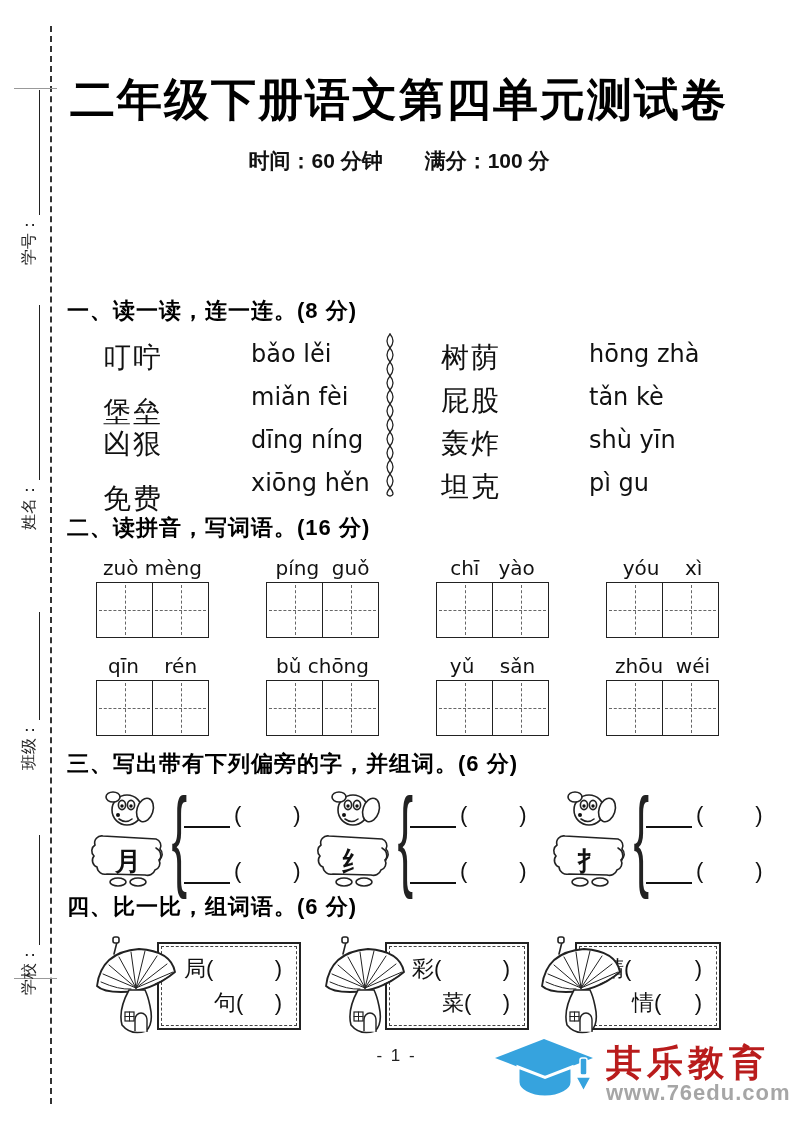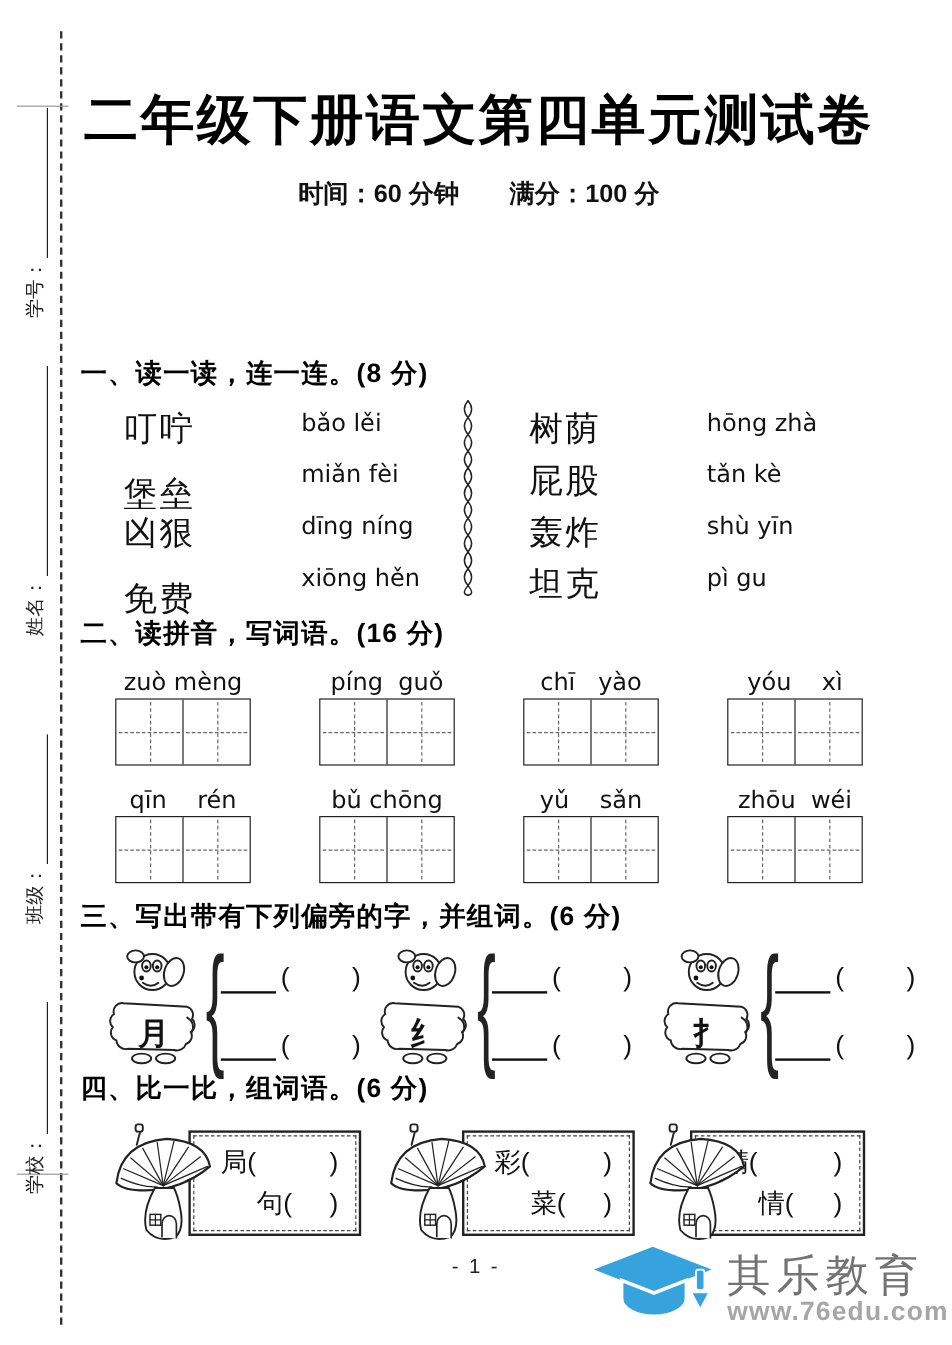--- a/index.html
+++ b/index.html
@@ -37,21 +37,21 @@
     border:1.6px solid #222;height:36px;text-align:center;
     font-size:17px;font-weight:600;padding:0;
   }
   table.score td.hd{font-weight:700;}
 
   
   .sec-head{font-size:22px;font-weight:bold;color:#000;letter-spacing:1px;white-space:pre;}
 
   
   .word{font-size:28px;letter-spacing:2px;}
-  .pinyin{font-family:"DejaVu Sans",sans-serif;font-size:20px;white-space:pre;}
+  .pinyin{font-family:"DejaVu Sans",sans-serif;font-size:24px;white-space:pre;}
 
   
   .py-label{font-family:"DejaVu Sans",sans-serif;font-size:20px;white-space:pre;width:113px;text-align:center;}
   .tzg{display:flex;border:1.7px solid #222;background:#fff;}
   .tzg .cell{width:55px;height:54px;position:relative;}
   .tzg .cell + .cell{border-left:1.6px solid #222;}
   .tzg .cell::before{content:'';position:absolute;left:50%;top:2px;bottom:2px;border-left:1px dashed #666;}
   .tzg .cell::after{content:'';position:absolute;top:50%;left:2px;right:2px;border-top:1px dashed #666;}
 
   
@@ -78,21 +78,21 @@
   .s4-row{display:flex;align-items:center;font-size:22px;line-height:22px;padding-right:14px;}
   .s4-row.r1{padding-left:22px;}
   .s4-row.r2{padding-left:52px;}
   .s4-row .spacer{flex:1;}
   .mushroom{z-index:2;}
 
   
   .page-num{left:0;top:1046px;width:793px;text-align:center;font-size:17px;color:#222;letter-spacing:2px;}
   .logo{left:492px;top:1036px;display:flex;align-items:center;gap:8px;}
   .logo-text{display:flex;flex-direction:column;line-height:1.05;}
-  .brand{font-size:36px;font-weight:normal;color:#737373;letter-spacing:5px;}
+  .brand{font-size:36px;font-weight:bold;color:#b91c1c;letter-spacing:5px;}
   .site{font-size:22px;font-weight:bold;color:#a6a6a6;letter-spacing:1px;}
 
   svg .ink{stroke:#222;fill:none;stroke-width:1.6;stroke-linecap:round;stroke-linejoin:round;}
   svg .paper{fill:#fff;stroke:#222;stroke-width:1.6;}
 </style>
 </head>
 <body>
 
 <div class="abs cut-line"></div>
 <div class="abs tick" style="left:14px;top:88px;width:43px;"></div>

